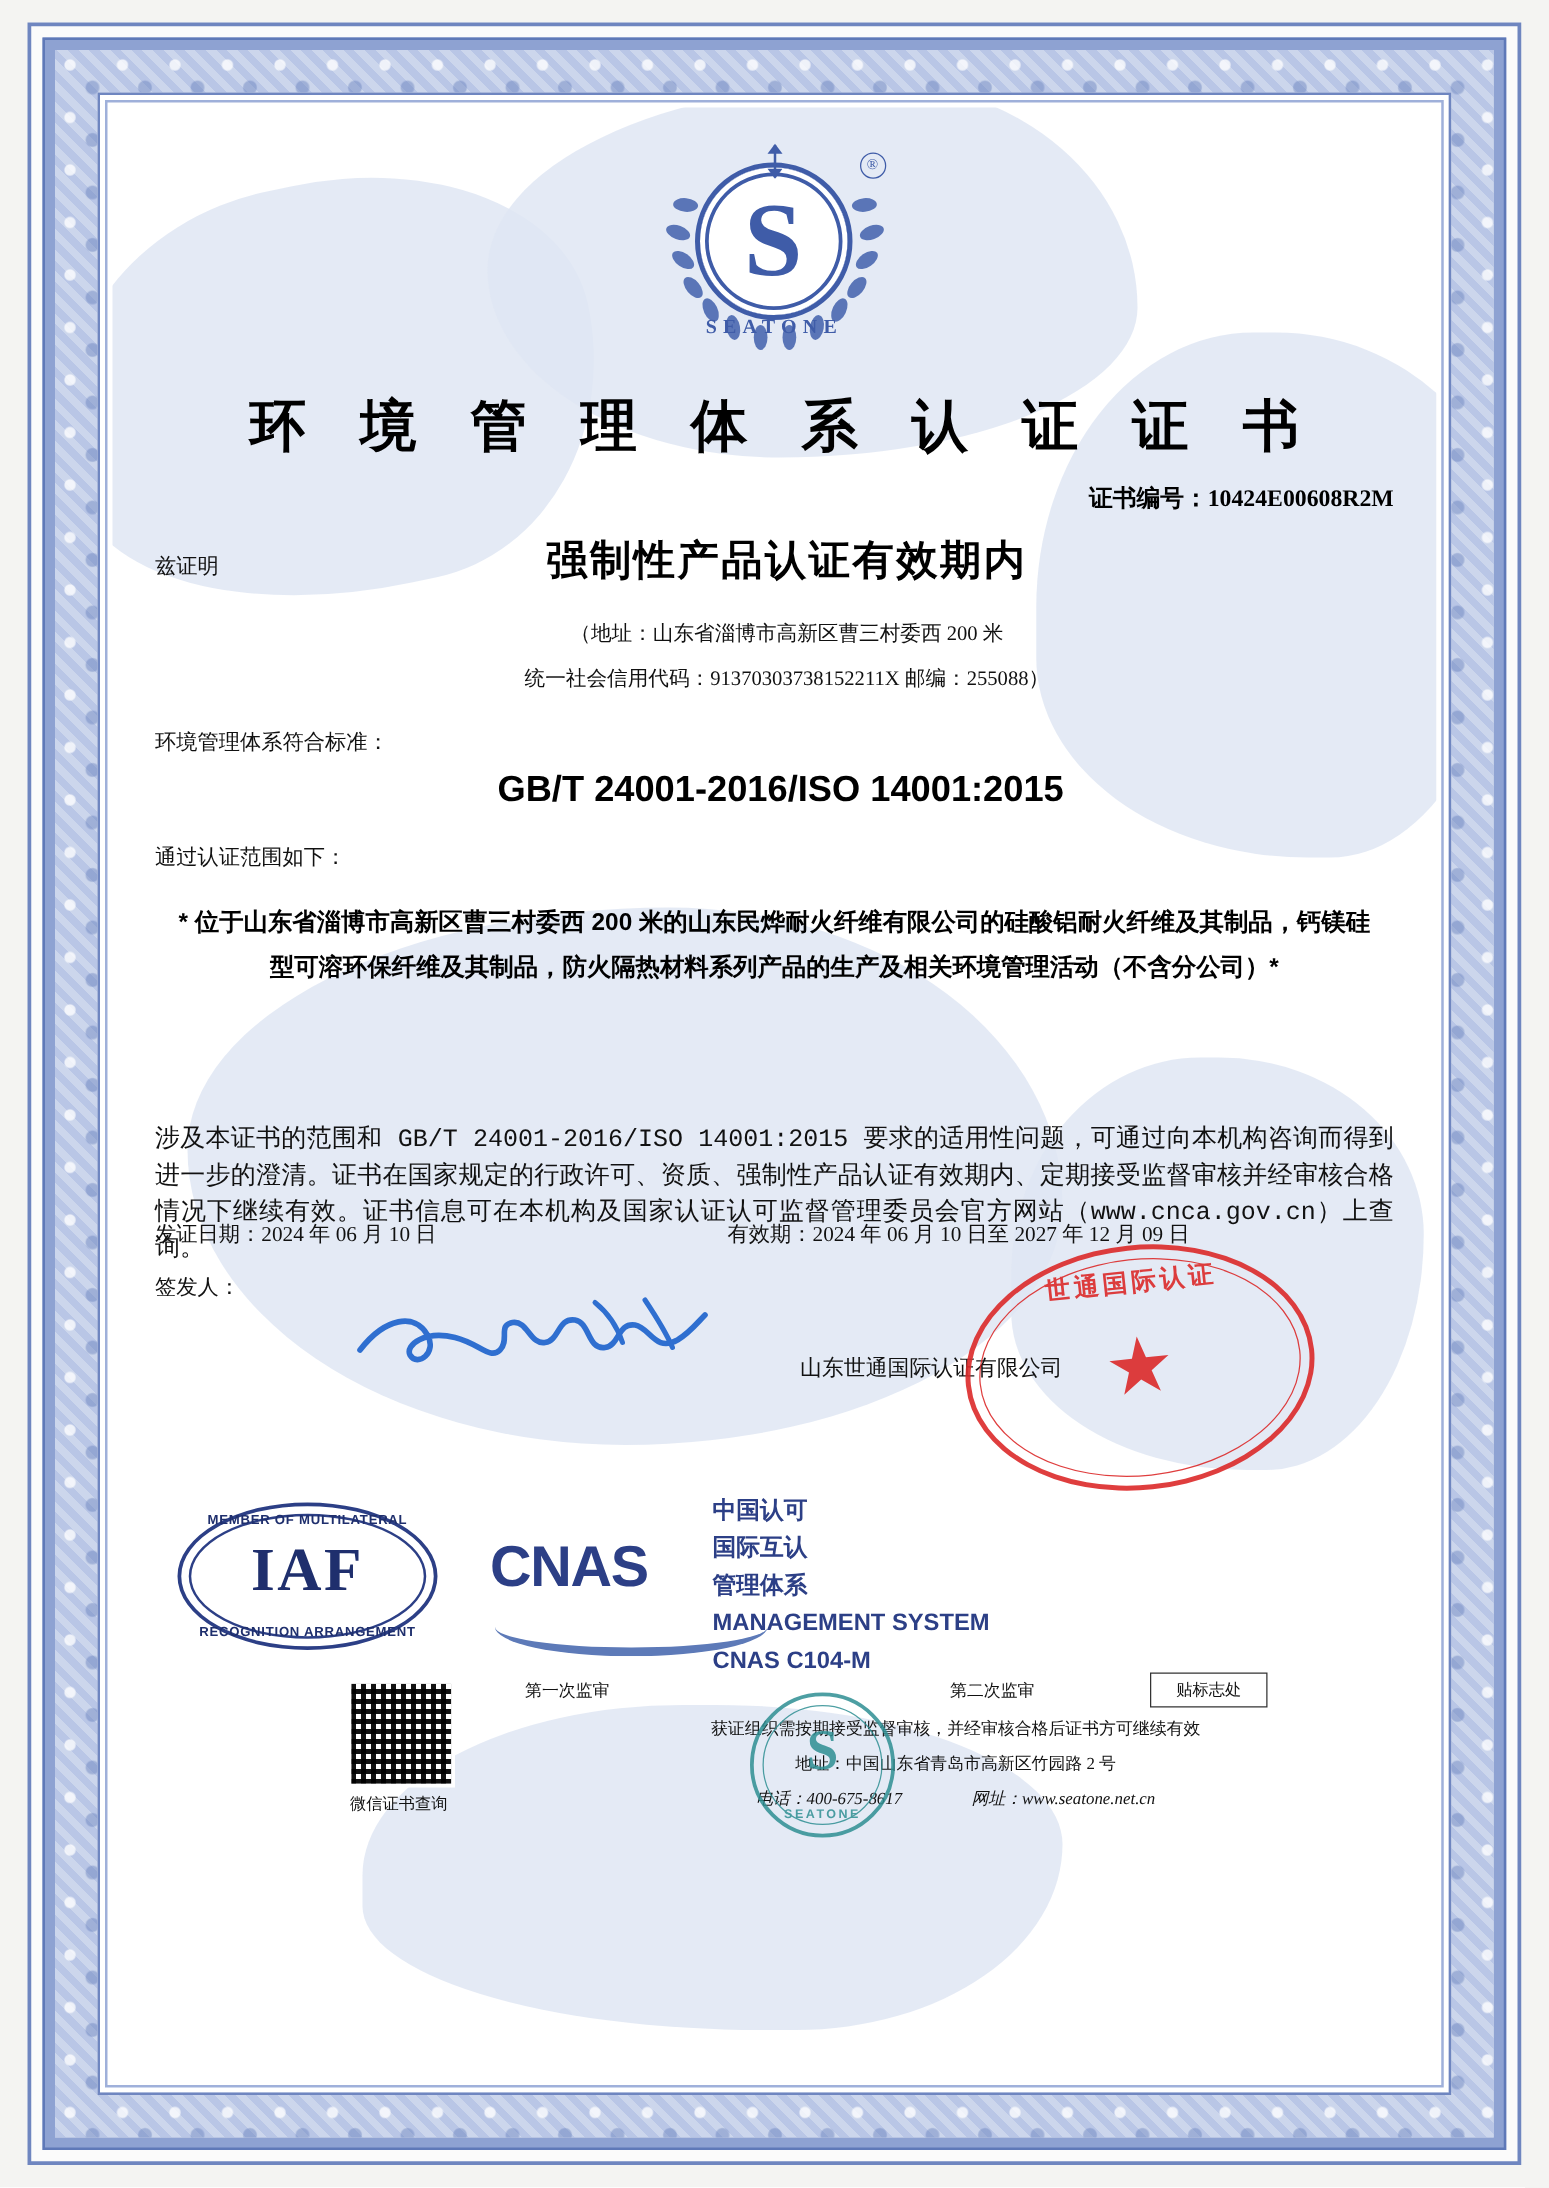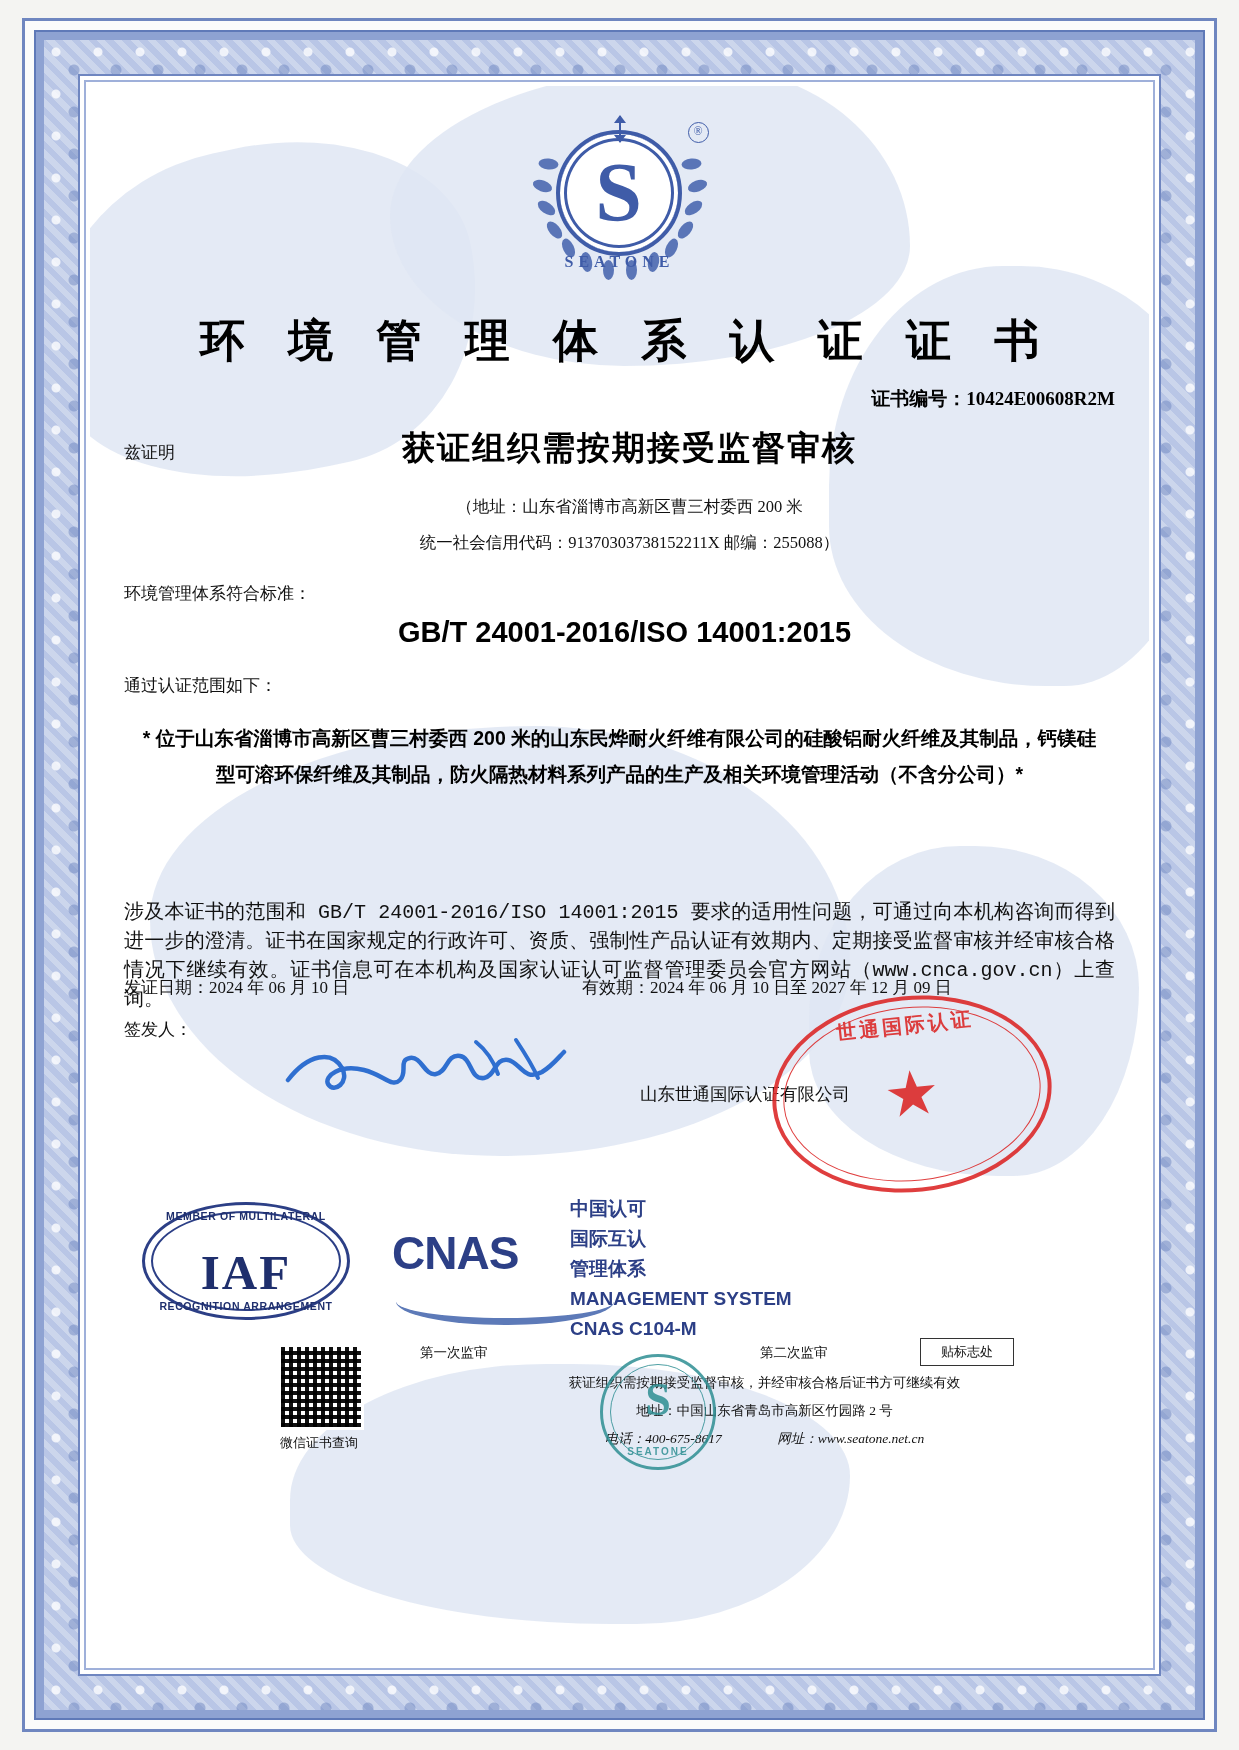--- a/index.html
+++ b/index.html
@@ -221,21 +221,21 @@
   }
   
   .iaf{
     position:absolute;left:22px;top:1106px;width:208px;height:118px;
   }
   .iaf-ellipse{
     position:absolute;inset:0;border:3px solid #2c3f86;border-radius:50%;
   }
   .iaf-ellipse2{position:absolute;inset:9px;border:2px solid #2c3f86;border-radius:50%;}
   .iaf-text{
-    position:absolute;left:0;right:0;top:42px;text-align:center;
+    position:absolute;left:0;right:0;top:25px;text-align:center;
     font-family:"Liberation Serif", serif;
     font-size:49px;font-weight:700;color:#1f2f6d;letter-spacing:2px;
   }
   .iaf-top,.iaf-bottom{
     position:absolute;left:0;right:0;text-align:center;
     font-size:10.5px;font-weight:700;color:#1f2f6d;letter-spacing:.6px;
   }
   .iaf-top{top:8px;}
   .iaf-bottom{bottom:8px;}
   .cnas{
@@ -354,21 +354,21 @@
       <div class="reg-mark">®</div>
     </div>
 
     <div class="cert-title">环 境 管 理 体 系 认 证 证 书</div>
 
     <div class="cert-no">
       <span class="lbl">证书编号：</span><span>10424E00608R2M</span>
     </div>
 
     <div class="hereby">兹证明</div>
-    <div class="org-name">获证组织需按期接受监督审核</div>
+    <div class="org-name">强制性产品认证有效期内</div>
     <div class="org-addr">（地址：山东省淄博市高新区曹三村委西 200 米</div>
     <div class="org-code">统一社会信用代码：91370303738152211X 邮编：255088）</div>
 
     <div class="std-label">环境管理体系符合标准：</div>
     <div class="std-value">GB/T 24001-2016/ISO 14001:2015</div>
 
     <div class="scope-label">通过认证范围如下：</div>
     <div class="scope-text">* 位于山东省淄博市高新区曹三村委西 200 米的山东民烨耐火纤维有限公司的硅酸铝耐火纤维及其制品，钙镁硅型可溶环保纤维及其制品，防火隔热材料系列产品的生产及相关环境管理活动（不含分公司）*</div>
 
     <div class="note">涉及本证书的范围和 GB/T 24001-2016/ISO 14001:2015 要求的适用性问题，可通过向本机构咨询而得到进一步的澄清。证书在国家规定的行政许可、资质、强制性产品认证有效期内、定期接受监督审核并经审核合格情况下继续有效。证书信息可在本机构及国家认证认可监督管理委员会官方网站（www.cnca.gov.cn）上查询。</div>

